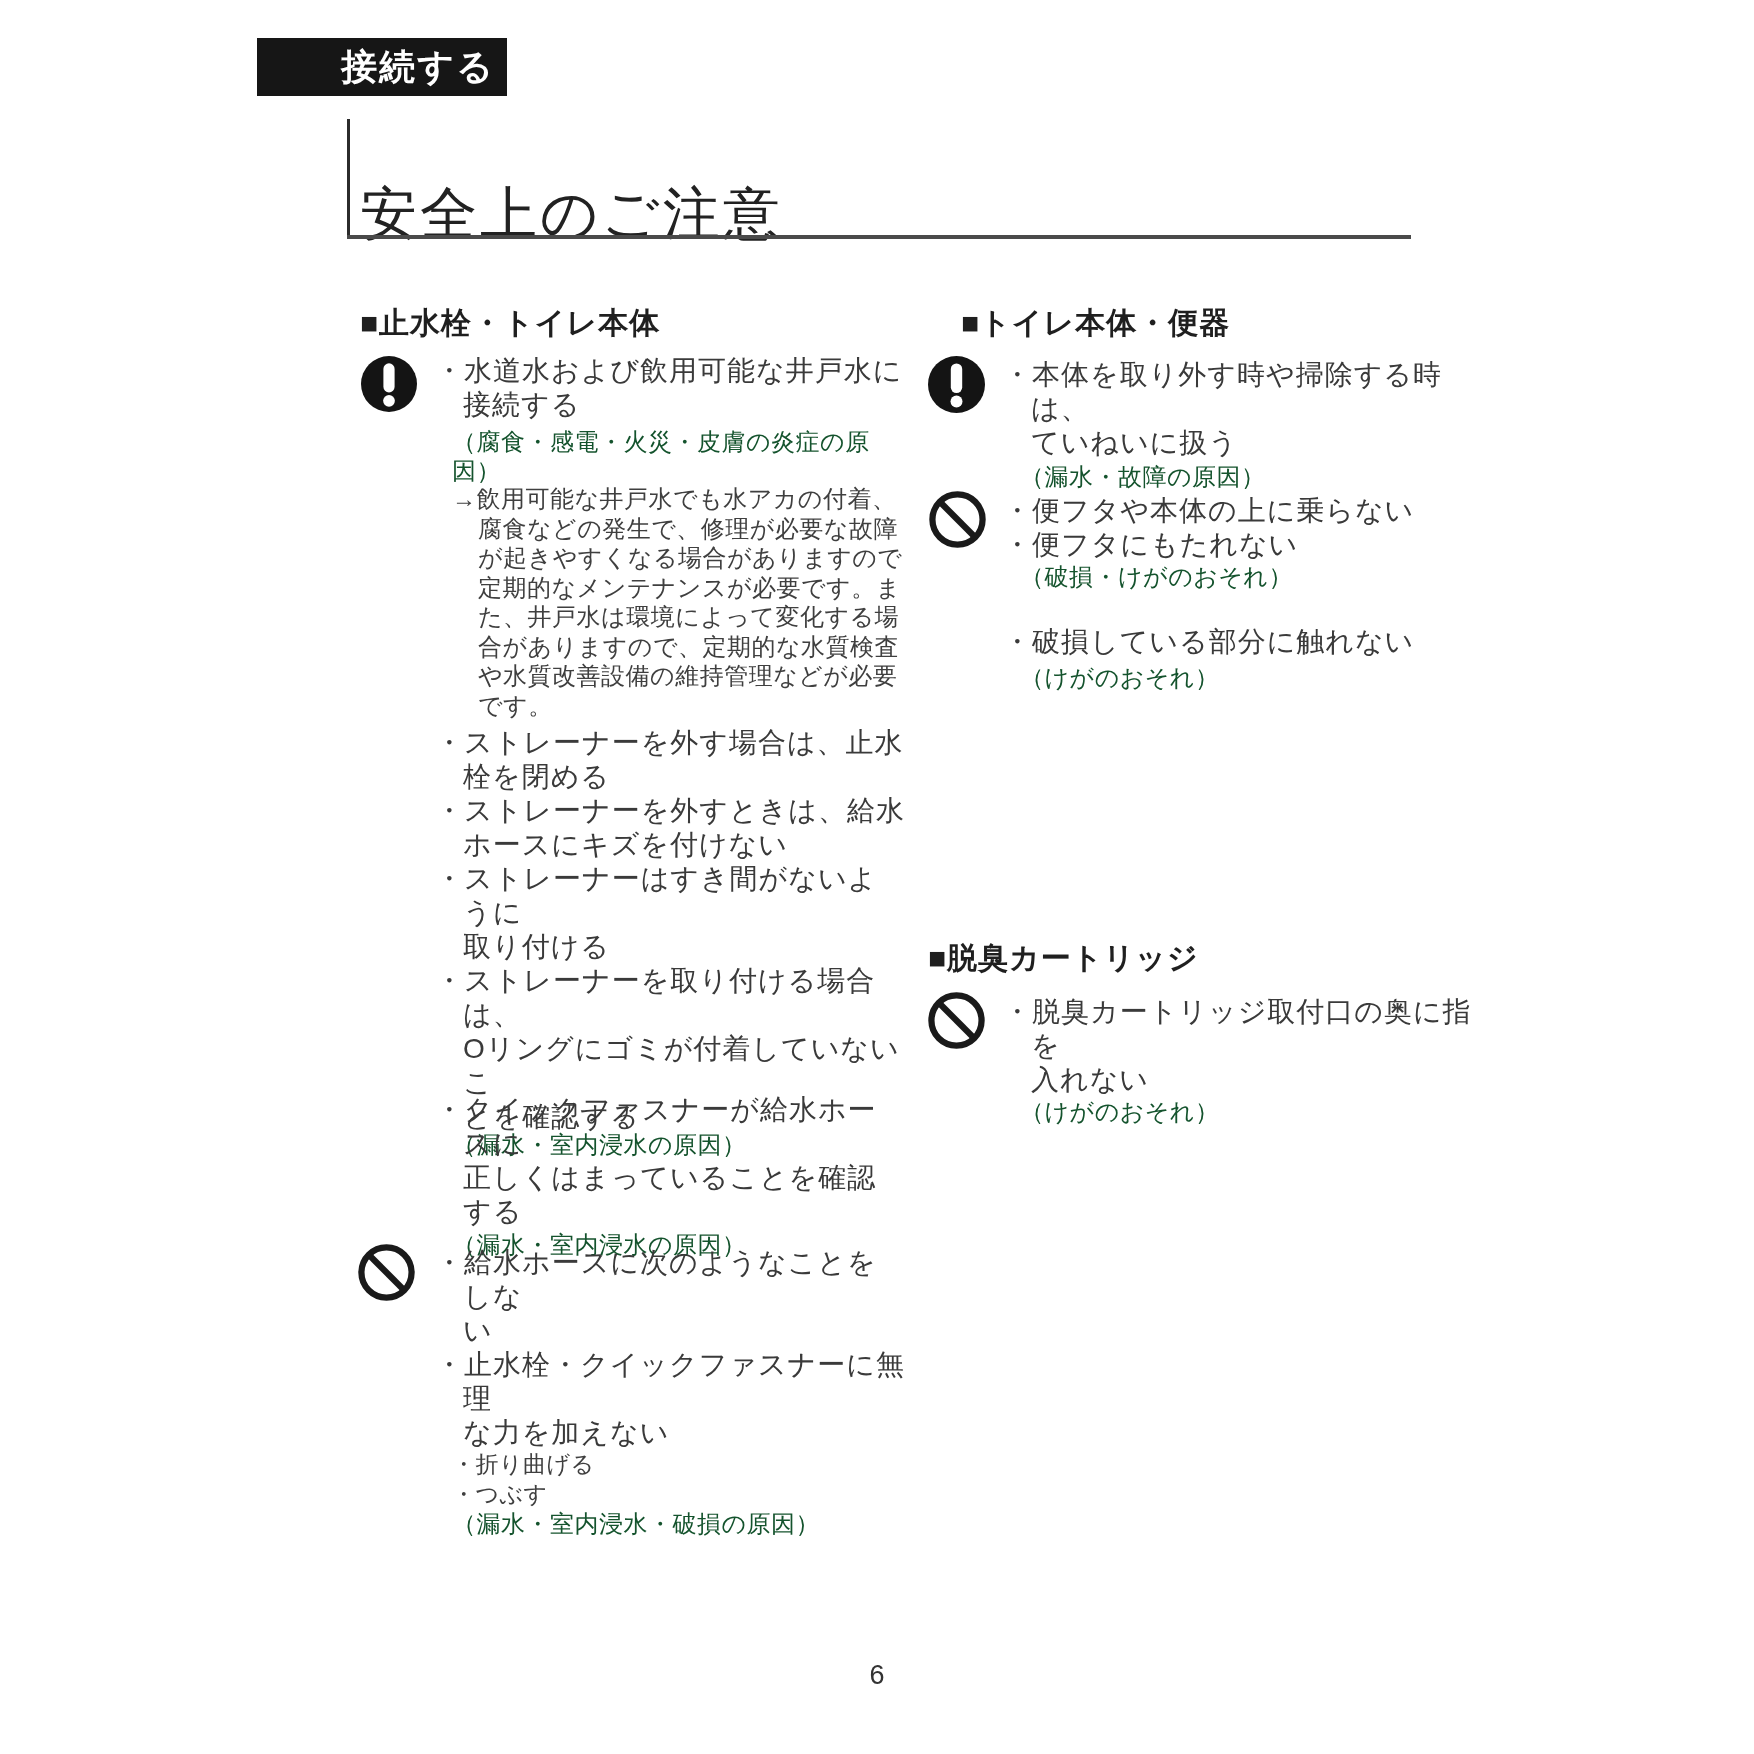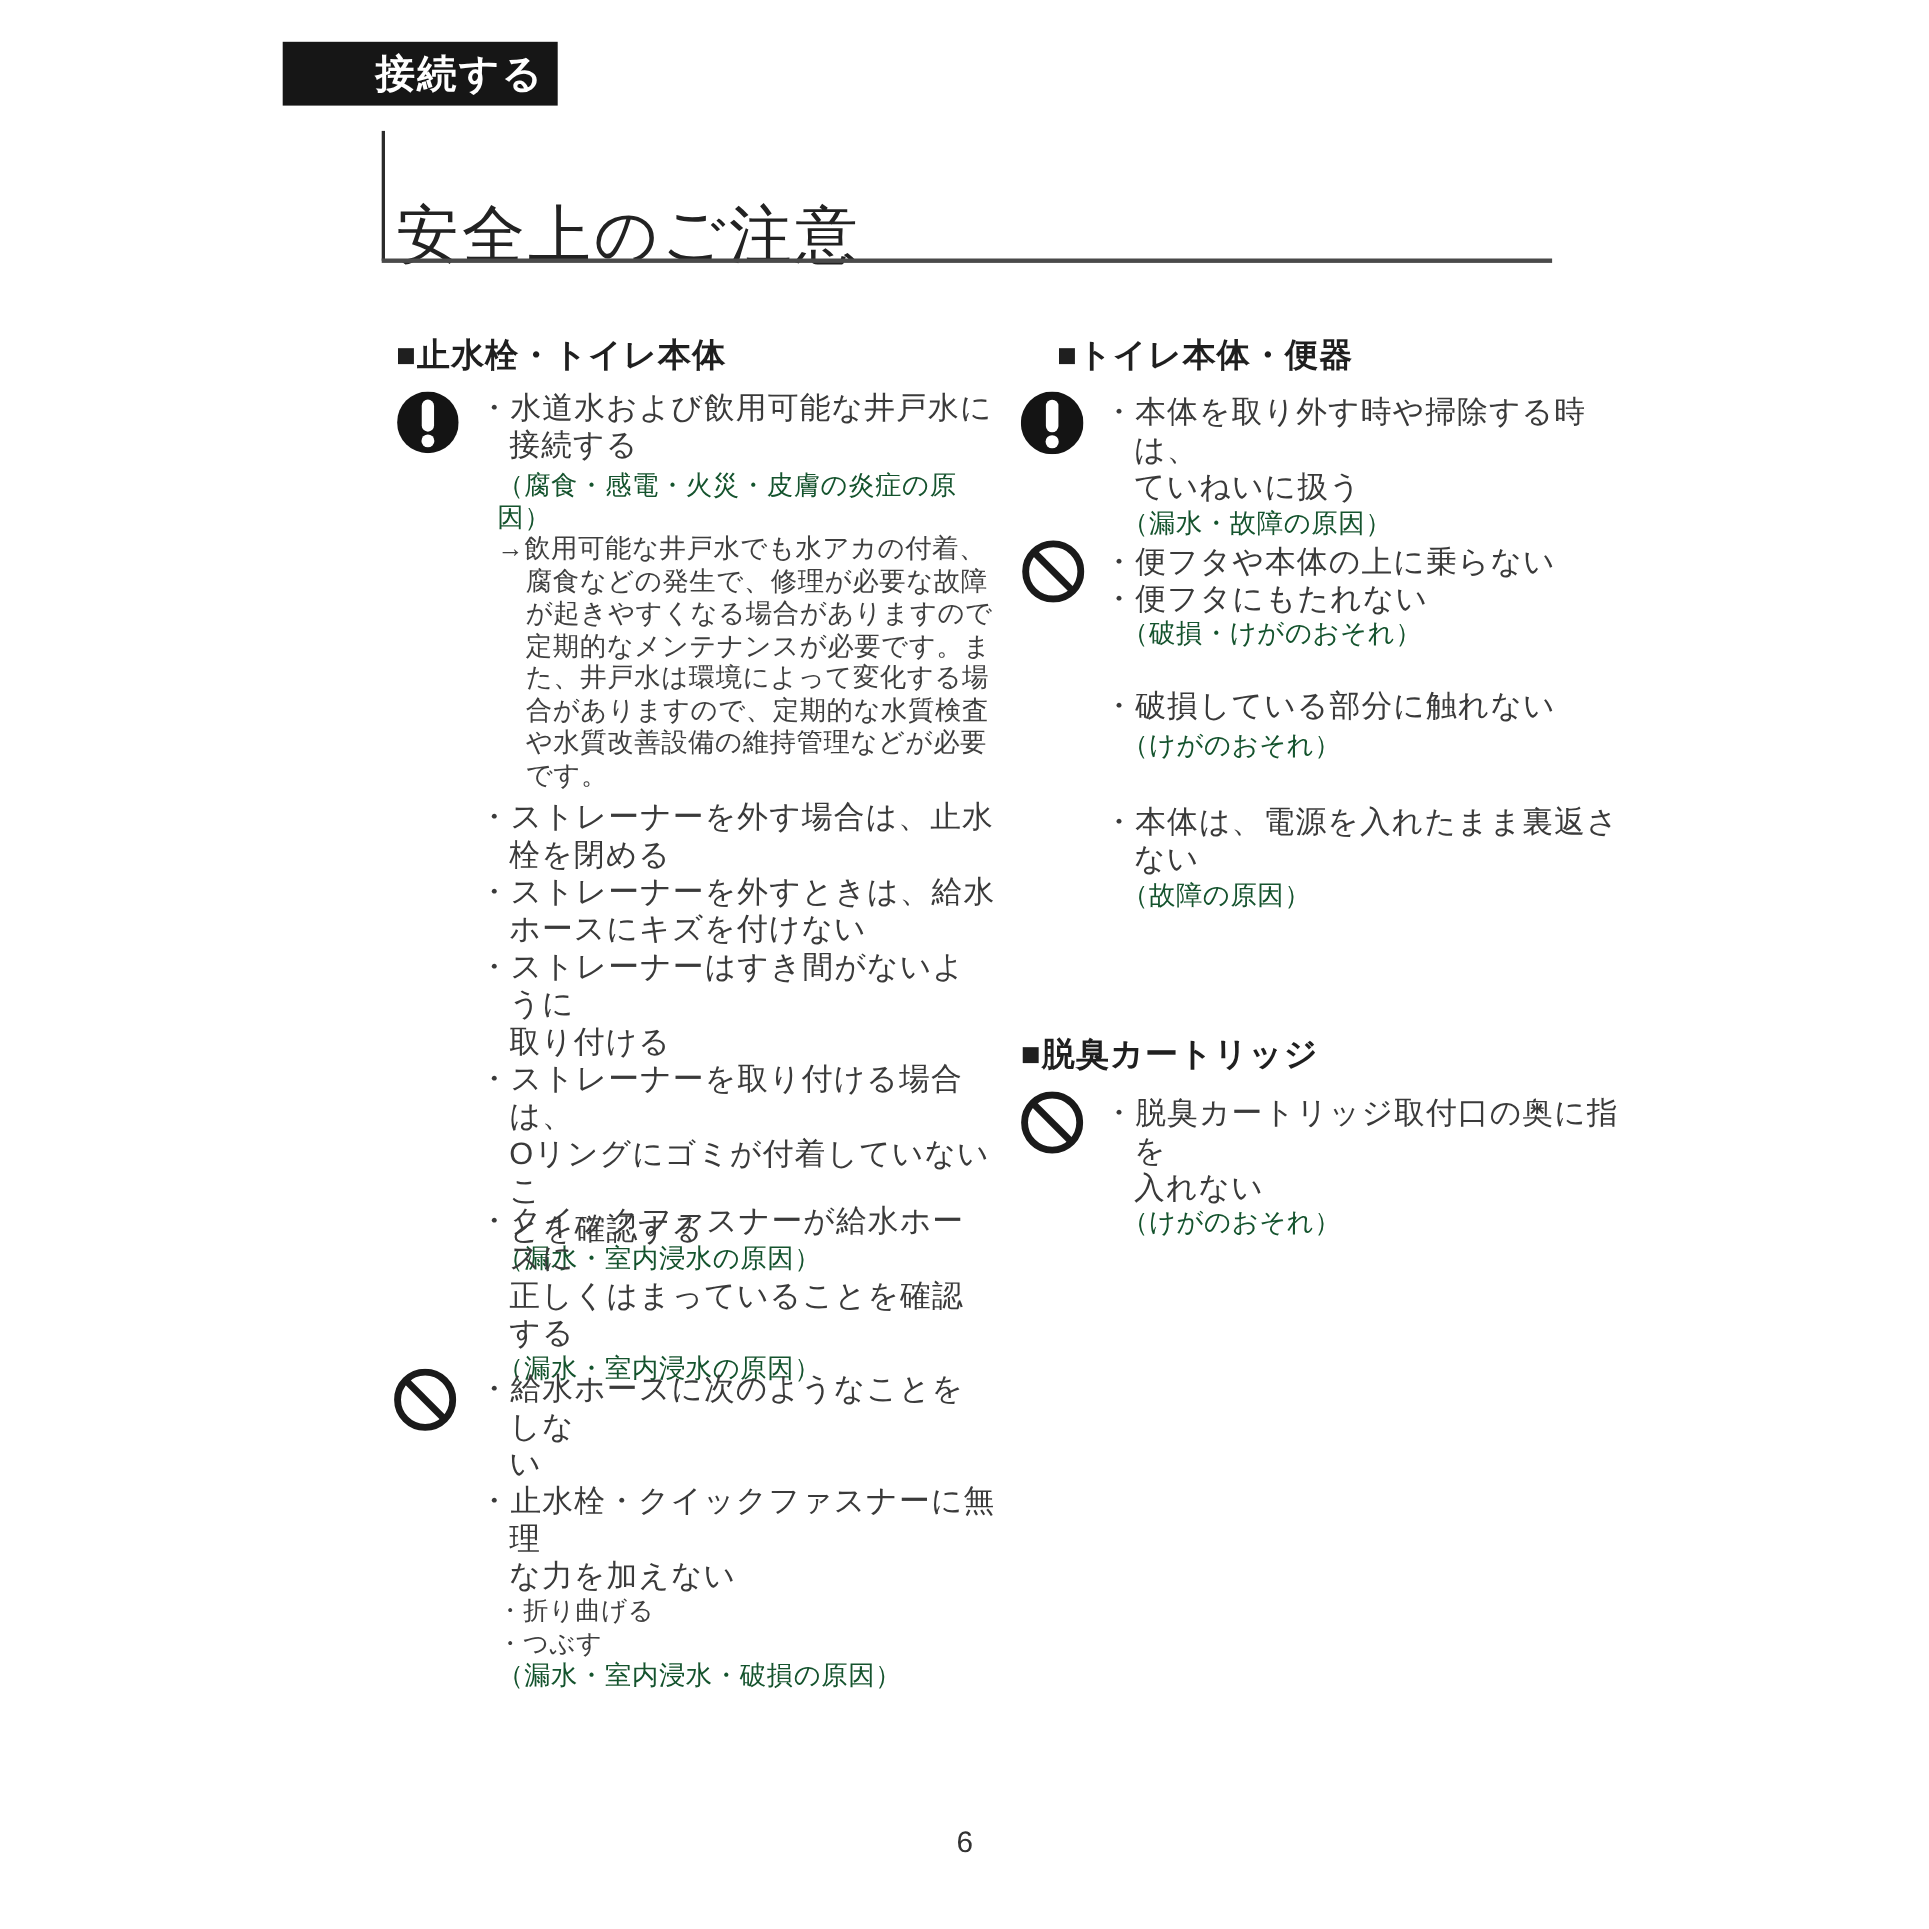--- a/index.html
+++ b/index.html
@@ -128,25 +128,20 @@
     <div class="item">・便フタや本体の上に乗らない</div>
     <div class="item">・便フタにもたれない</div>
     <div class="cause">（破損・けがのおそれ）</div>
   </div>
 
   <div class="abs tblock" style="left:1003px;top:625px;">
     <div class="item">・破損している部分に触れない</div>
     <div class="cause" style="margin-top:4px;">（けがのおそれ）</div>
   </div>
 
-  <div class="abs tblock" style="left:1003px;top:730px;">
-    <div class="item">・本体は、電源を入れたまま裏返さ
-ない</div>
-    <div class="cause" style="margin-top:2px;">（故障の原因）</div>
-  </div>
 
   <div class="abs sec-h" style="left:928px;top:938px;">■脱臭カートリッジ</div>
 
   <div class="abs" style="left:928px;top:992px;">
     <svg class="icon-svg" width="57" height="57" viewBox="0 0 100 100" aria-hidden="true">
       <circle cx="50" cy="50" r="44" fill="none" stroke="#1a1a1a" stroke-width="11"></circle>
       <line x1="19" y1="19" x2="81" y2="81" stroke="#1a1a1a" stroke-width="11"></line>
     </svg>
   </div>
 

